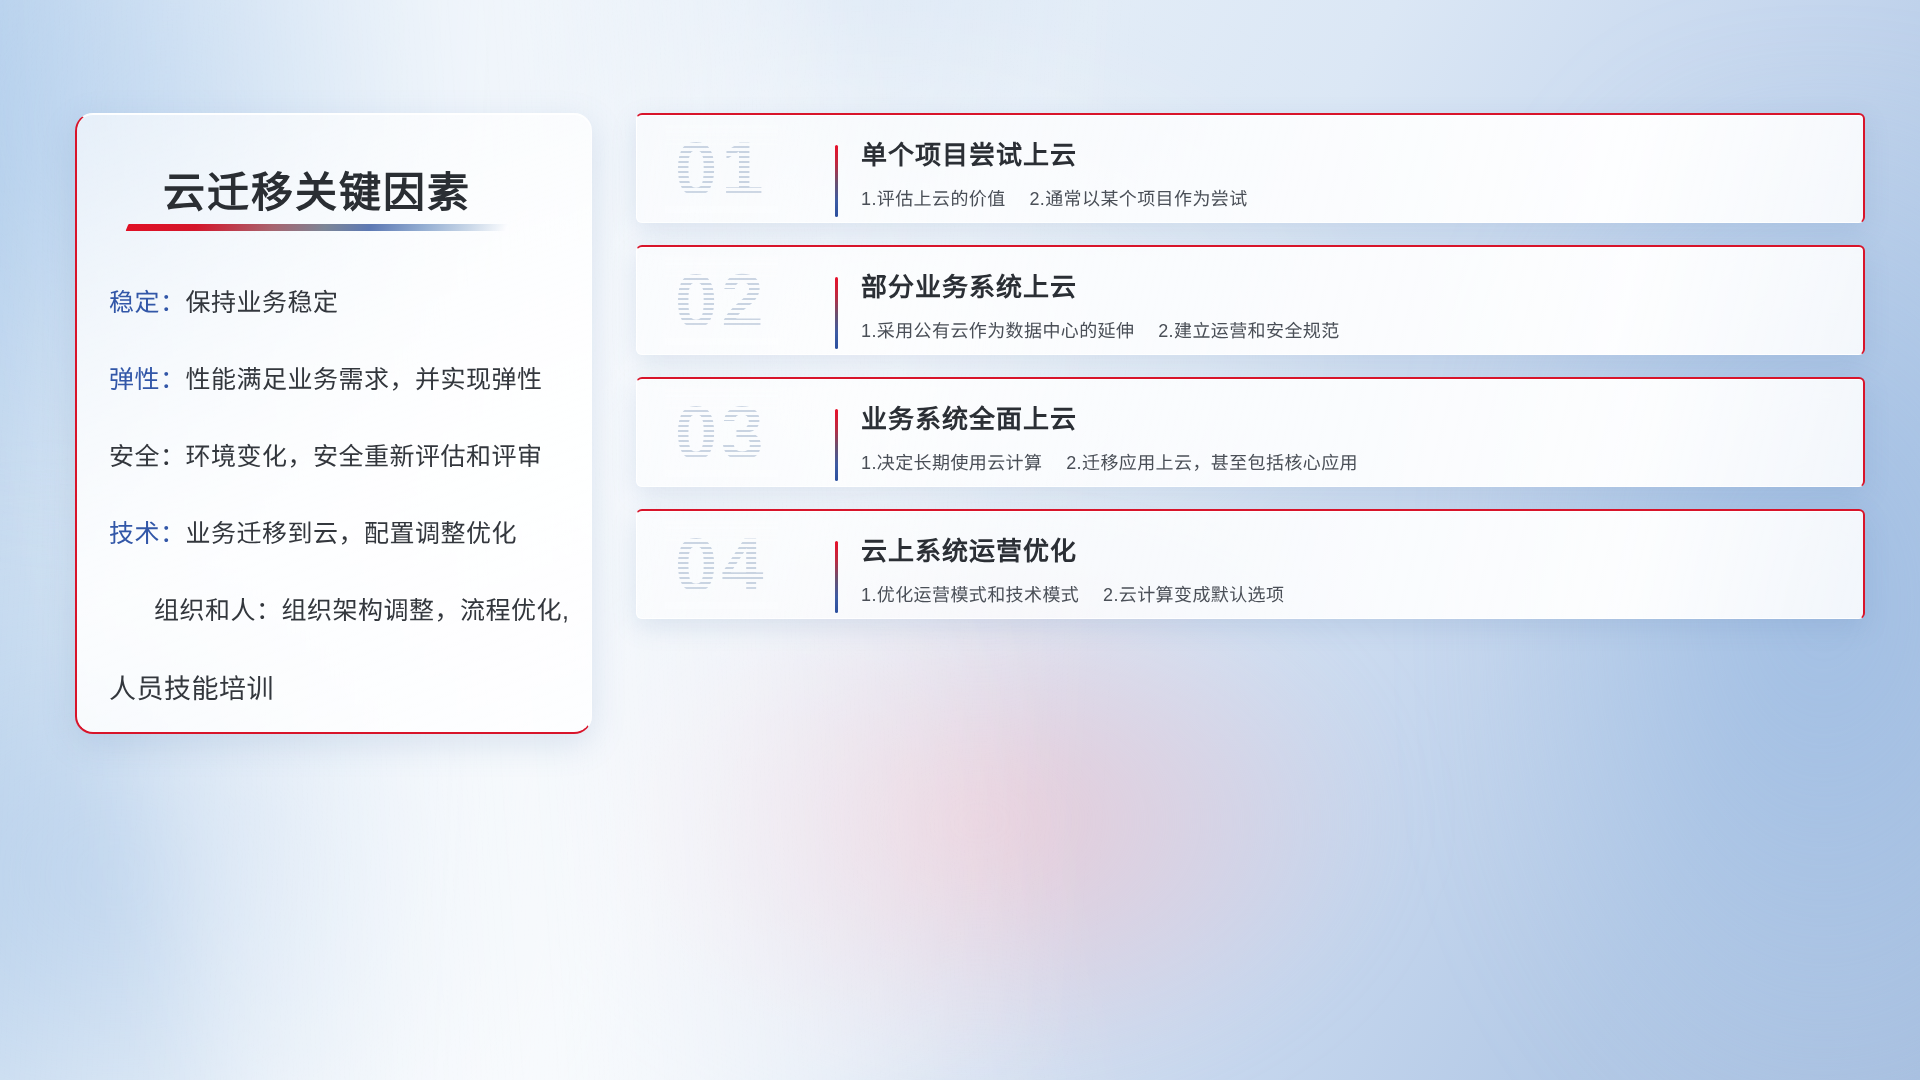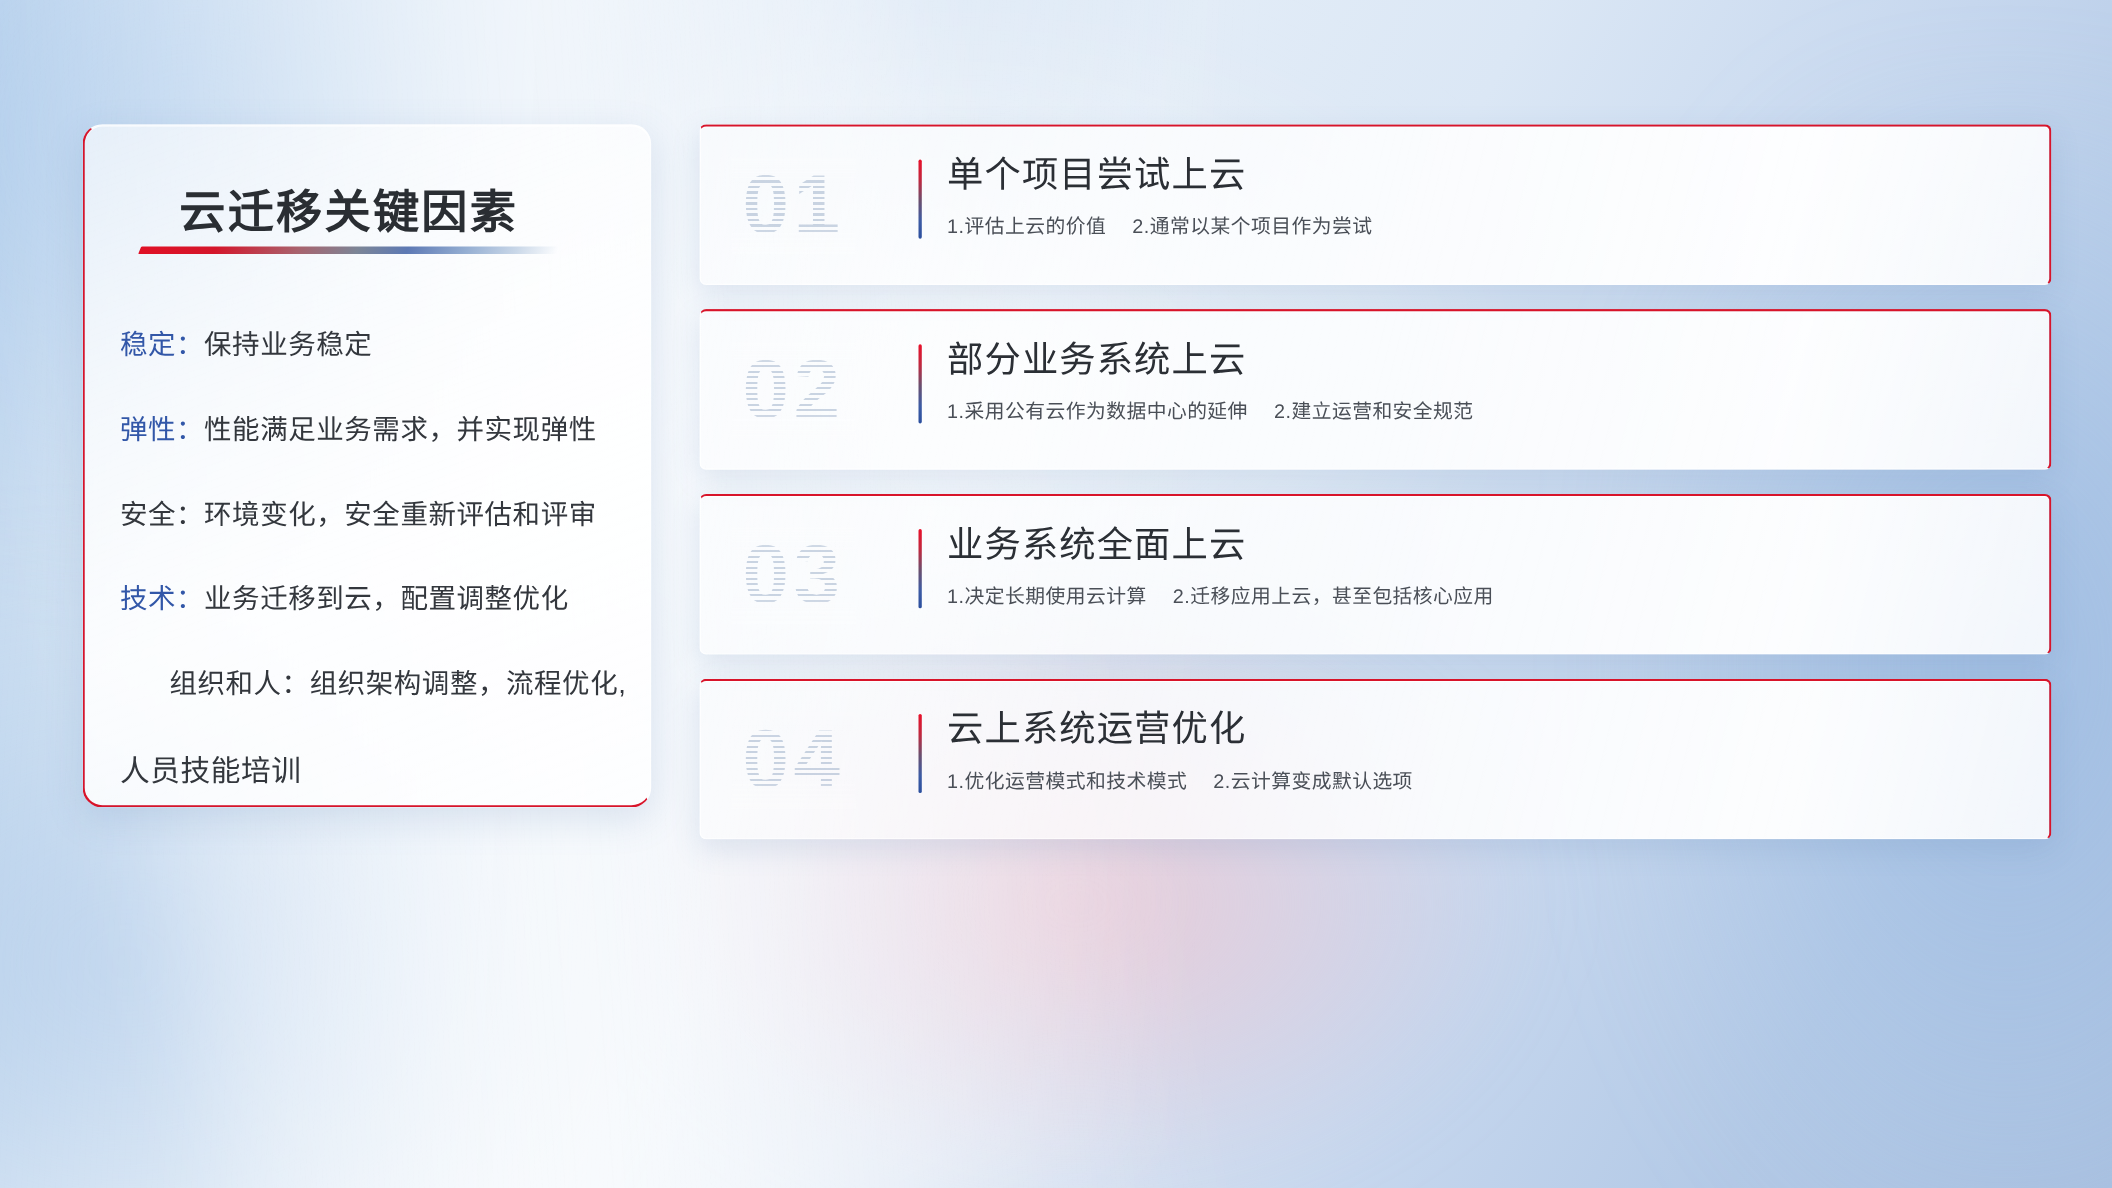--- a/index.html
+++ b/index.html
@@ -152,21 +152,21 @@
         #94aed2 78%,
         #c9d7e8 90%,
         rgba(235,241,248,0) 100%);
     transform: skewX(-22deg);
     border-radius: 1px;
   }
 
   .kf-list {
     position: absolute;
     left: 32px;
-    top: 188px;
+    top: 176px;
     right: 24px;
   }
   .kf-row {
     font-size: 25px;
     line-height: 1.0;
     color: #33373d;
     margin-bottom: 52px;
     white-space: nowrap;
     letter-spacing: .5px;
   }
@@ -188,21 +188,21 @@
 
   
   .steps {
     position: absolute;
     left: 636px;
     top: 113px;
     width: 1229px;
   }
   .step-card {
     position: relative;
-    height: 146px;
+    height: 110px;
     margin-bottom: 22px;
     border-radius: 6px;
     box-sizing: border-box;
     background: linear-gradient(104deg,
         rgba(255,255,255,.52) 0%,
         rgba(255,255,255,.70) 26%,
         rgba(255,255,255,.88) 55%,
         rgba(255,255,255,.96) 80%,
         rgba(255,255,255,.86) 100%);
     border-top: 2px solid #d8142a;
@@ -255,22 +255,22 @@
     border-radius: 2px;
   }
 
   .step-body {
     position: absolute;
     left: 224px;
     top: 26px;
     right: 24px;
   }
   .step-title {
-    font-size: 33px;
-    font-weight: 400;
+    font-size: 26px;
+    font-weight: 700;
     color: #2b2f35;
     letter-spacing: 1px;
     line-height: 1.1;
     white-space: nowrap;
   }
   .step-desc {
     margin-top: 14px;
     font-size: 18px;
     color: #4a4f57;
     letter-spacing: .4px;

